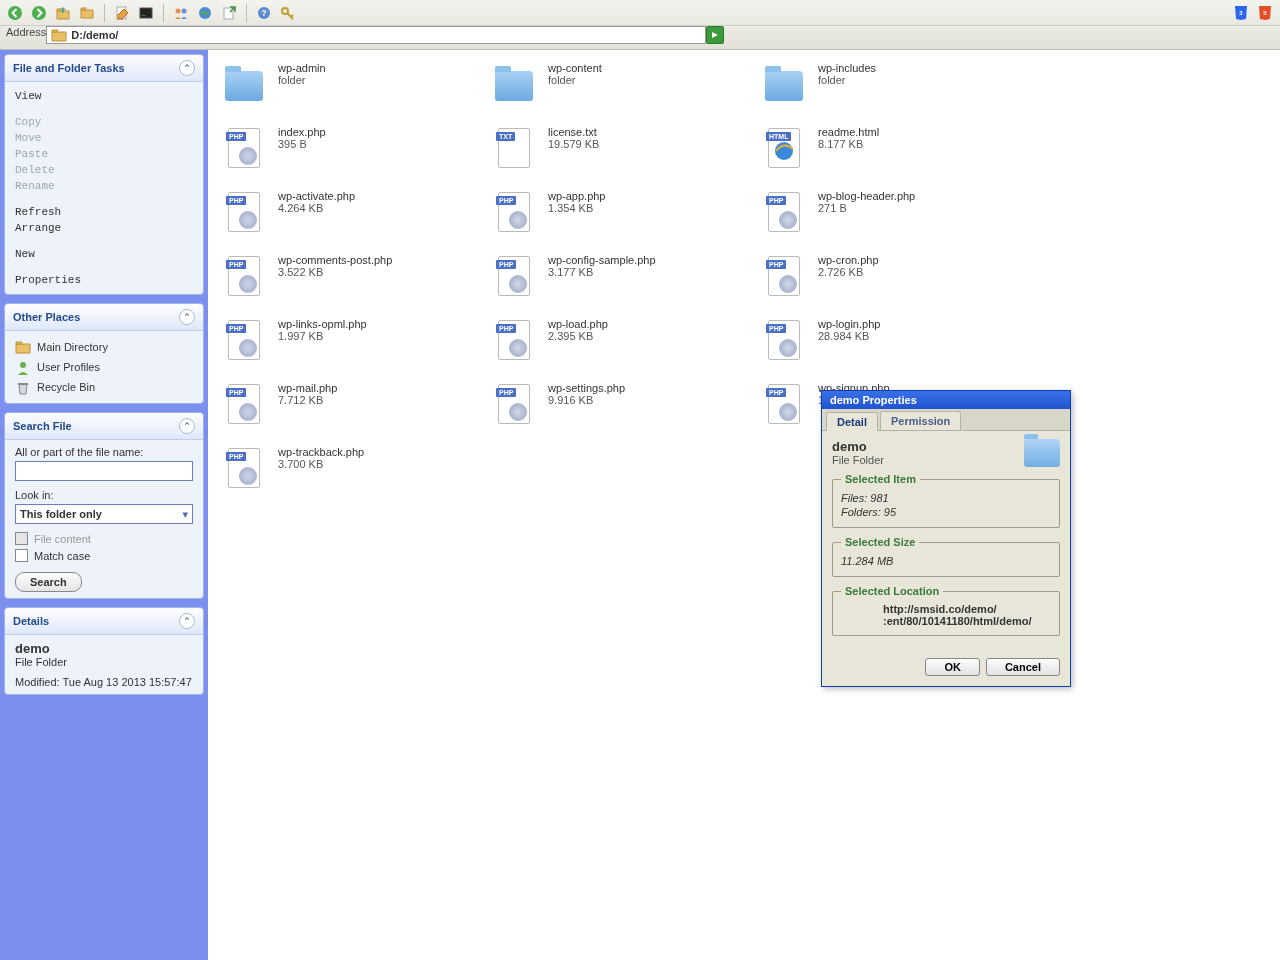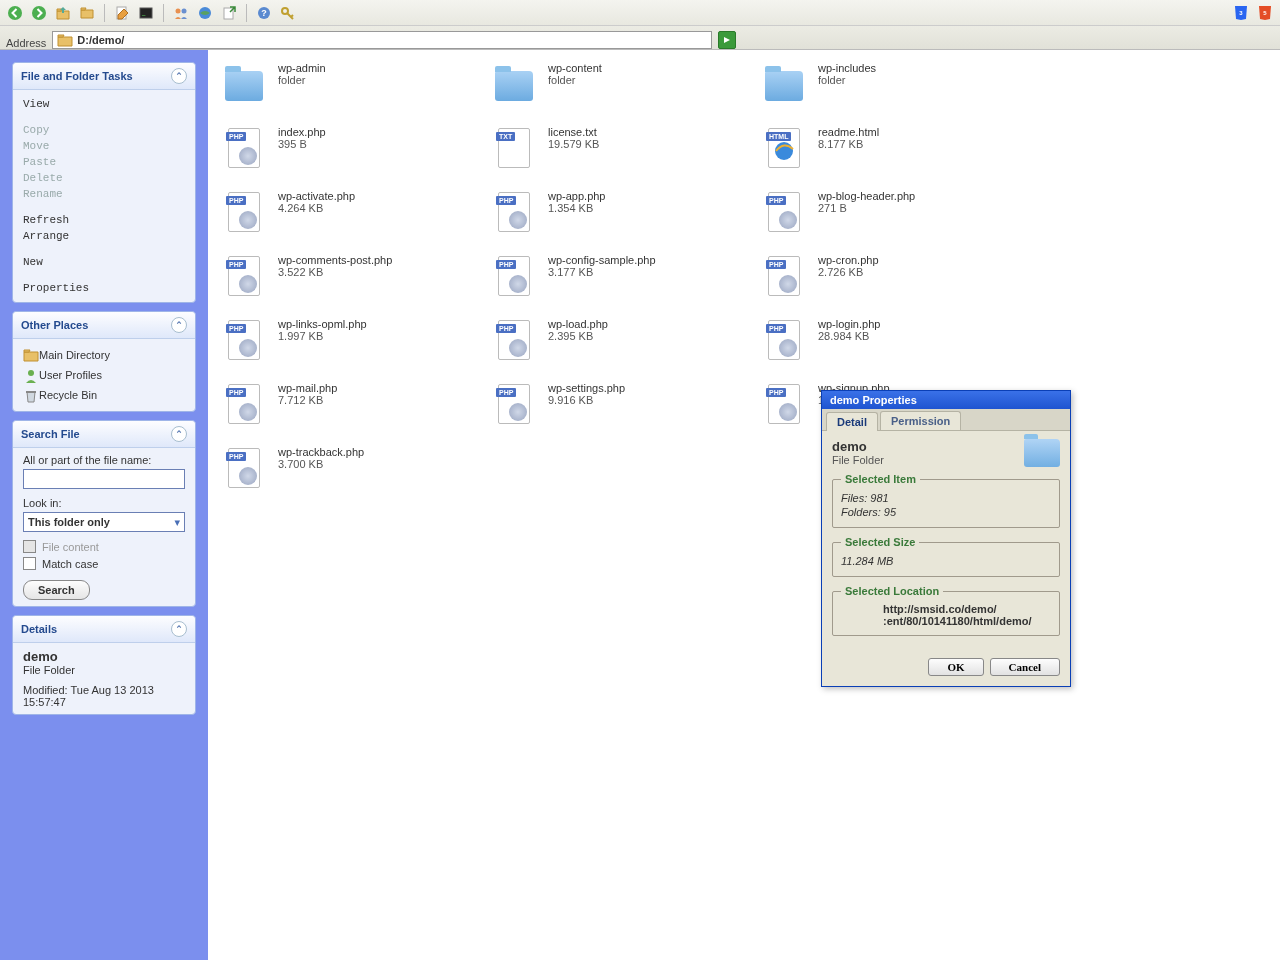--- a/index.html
+++ b/index.html
@@ -27,23 +27,22 @@
   border-radius: 3px;
   cursor: pointer;
 }
 .tb-sep { width: 1px; height: 18px; background: #bbb; margin: 0 4px; }
 .tb-spacer { flex: 1; }
 .address-bar {
   height: 24px;
   background: linear-gradient(#ecece4, #e1e1d8);
   border-bottom: 1px solid #bbb;
   display: flex;
-  align-items: flex-end;
+  align-items: flex-start;
   padding: 0 6px;
-  gap: 6px;
 }
 .address-label { color: #444; }
 .address-input {
   flex: 1;
   max-width: 660px;
   height: 18px;
   border: 1px solid #999;
   background: #fff;
   padding: 0 4px;
   display: flex; align-items: center; gap: 4px;
@@ -57,21 +56,21 @@
   display: flex; align-items: center; justify-content: center;
   color: #fff;
 }
 .main-area {
   display: flex;
   height: calc(100% - 50px);
 }
 .sidebar {
   width: 208px;
   background: #7b8fee;
-  padding: 12px;
+  padding: 4px;
   overflow-y: auto;
 }
 .panel {
   background: #eef2fb;
   border: 1px solid #9fb5e8;
   border-radius: 4px;
   margin-bottom: 8px;
 }
 .panel-header {
   background: linear-gradient(#fdfdff, #dfe8fa);
@@ -97,21 +96,21 @@
 .panel-body {
   padding: 6px 10px;
 }
 .task-list { list-style: none; }
 .task-list li { padding: 2px 0; cursor: pointer; font-family: Liberation Mono, monospace; }
 .task-list li.disabled { color: #9aa; cursor: default; }
 .task-list .gap { height: 10px; }
 .places-list { list-style: none; }
 .places-list li {
   padding: 3px 0;
-  display: flex; align-items: center; 
+  display: flex; align-items: center; gap: 6px;
   cursor: pointer;
 }
 .place-icon {
   width: 16px; height: 14px;
   display: inline-block;
 }
 .search-body label { display: block; margin-bottom: 3px; }
 .search-input {
   width: 100%; height: 20px;
   border: 1px solid #6a7fb4;
@@ -305,21 +304,20 @@
   padding: 6px 10px 10px;
 }
 .dlg-btn {
   padding: 2px 18px;
   border: 1px solid #888;
   background: linear-gradient(#fdfdfd, #e2e2e2);
   border-radius: 3px;
   cursor: pointer;
   font-weight: bold;
   font-size: 11px;
-  font-family: Liberation Serif, serif;
 }
 
 .ic { width: 16px; height: 16px; }
 </style>
 </head>
 <body>
 
 <div class="top-toolbar">
   <div class="tb-btn">
       <svg class="ic" viewBox="0 0 16 16">

